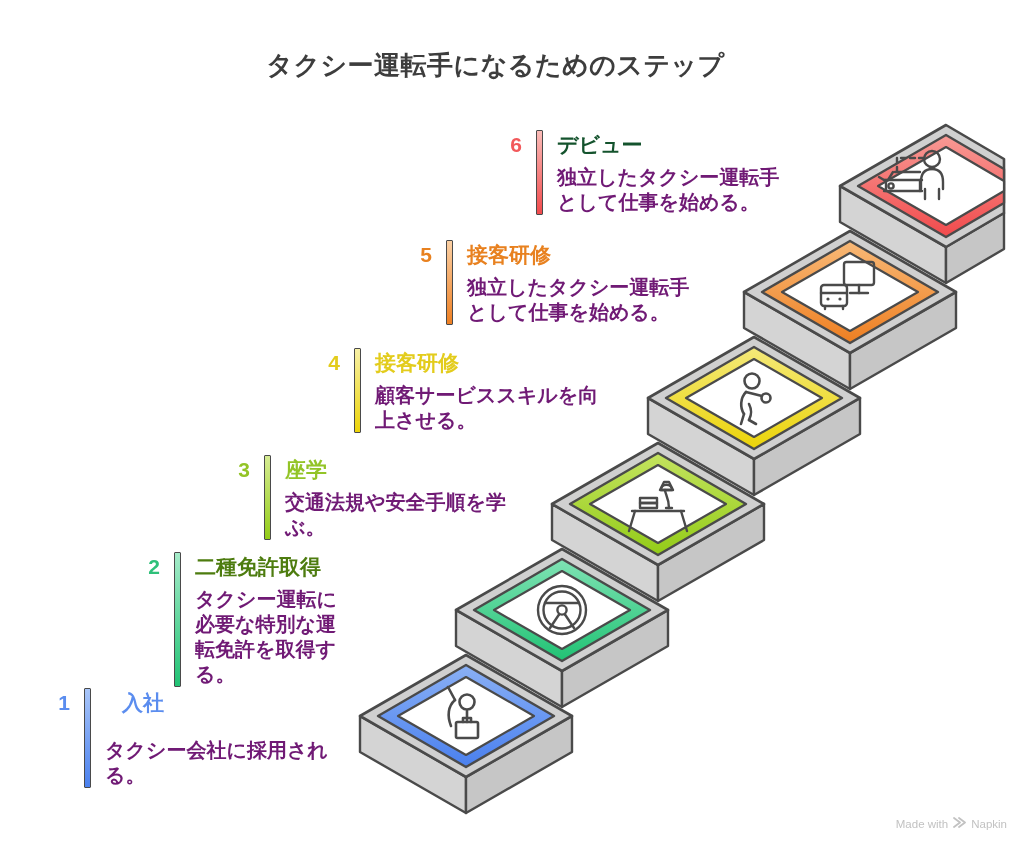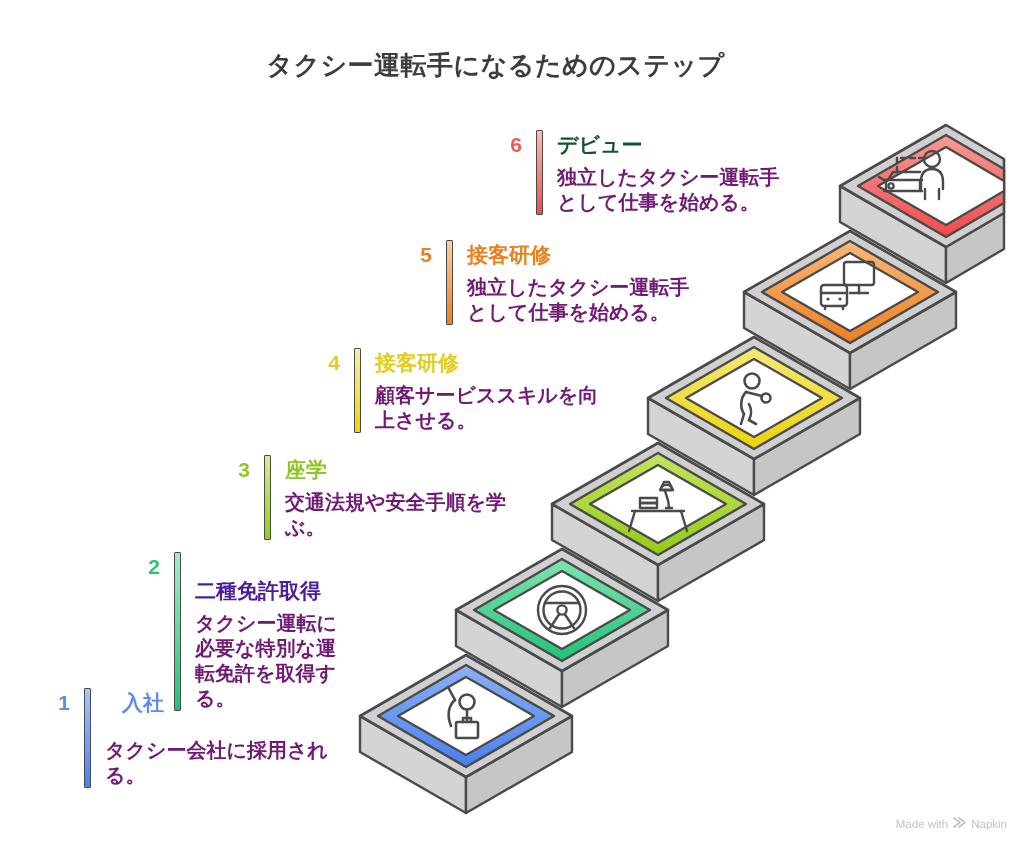--- a/index.html
+++ b/index.html
@@ -313,21 +313,21 @@
   <div class="step-text">
     <div class="step-title" style="color:#93c427;">座学</div>
     <div class="step-desc">交通法規や安全手順を学ぶ。</div>
   </div>
 </div>
 
 <div class="step-label" style="left:116px; top:552px; width:310px;">
   <div class="step-number" style="color:#2fc07a;">2</div>
   <div class="step-bar" style="background:linear-gradient(#a6ecca,#21c274);"></div>
   <div class="step-text">
-    <div class="step-title" style="color:#4c1d95;margin-top:24px;">二種免許取得</div>
+    <div class="step-title" style="color:#4d7c0f;">二種免許取得</div>
     <div class="step-desc" style="max-width:158px;">タクシー運転に必要な特別な運転免許を取得する。</div>
   </div>
 </div>
 
 <div class="step-label" style="left:26px; top:688px; width:320px;">
   <div class="step-number" style="color:#5b8def;">1</div>
   <div class="step-bar" style="background:linear-gradient(#a9c6f9,#4a80ee);"></div>
   <div class="step-text">
     <div class="step-title" style="color:#5b8def;margin-left:17px;">入社</div>
     <div class="step-desc" style="max-width:232px;margin-top:20px;">タクシー会社に採用される。</div>

